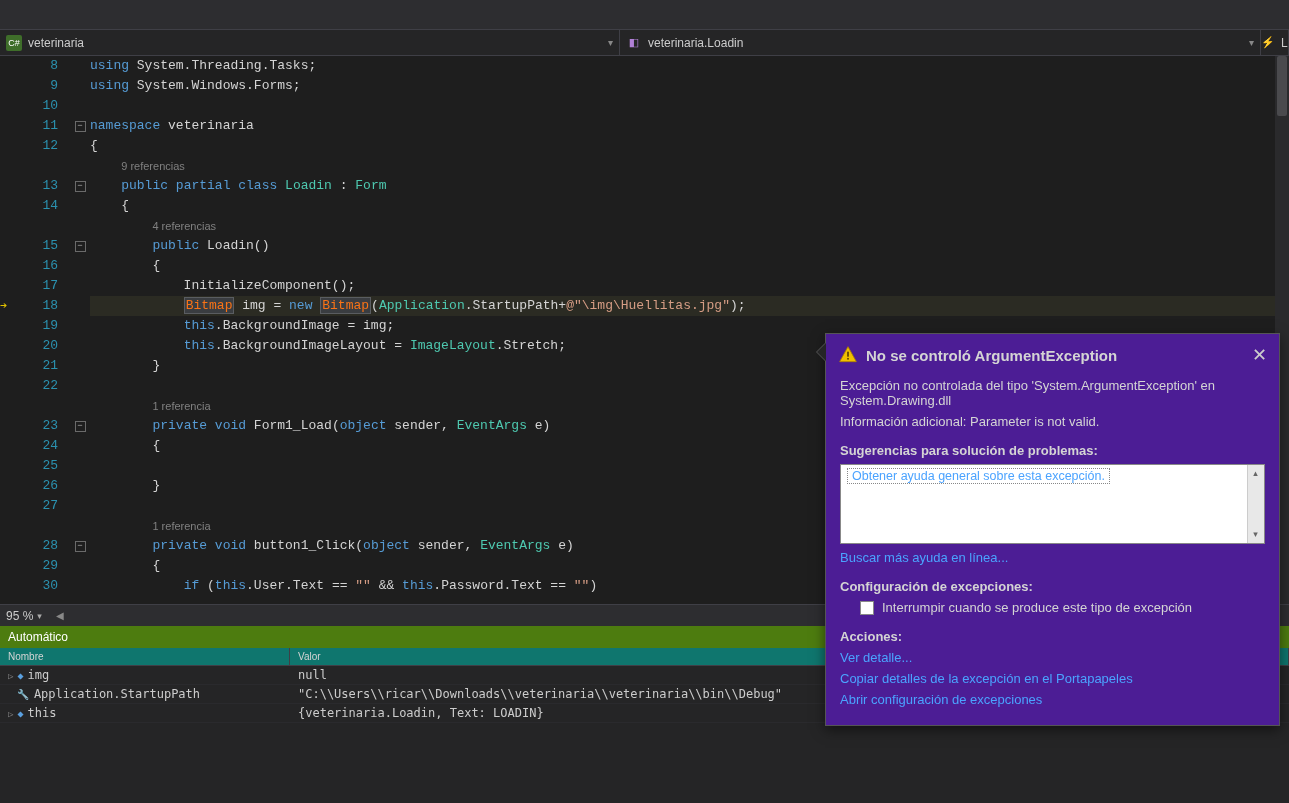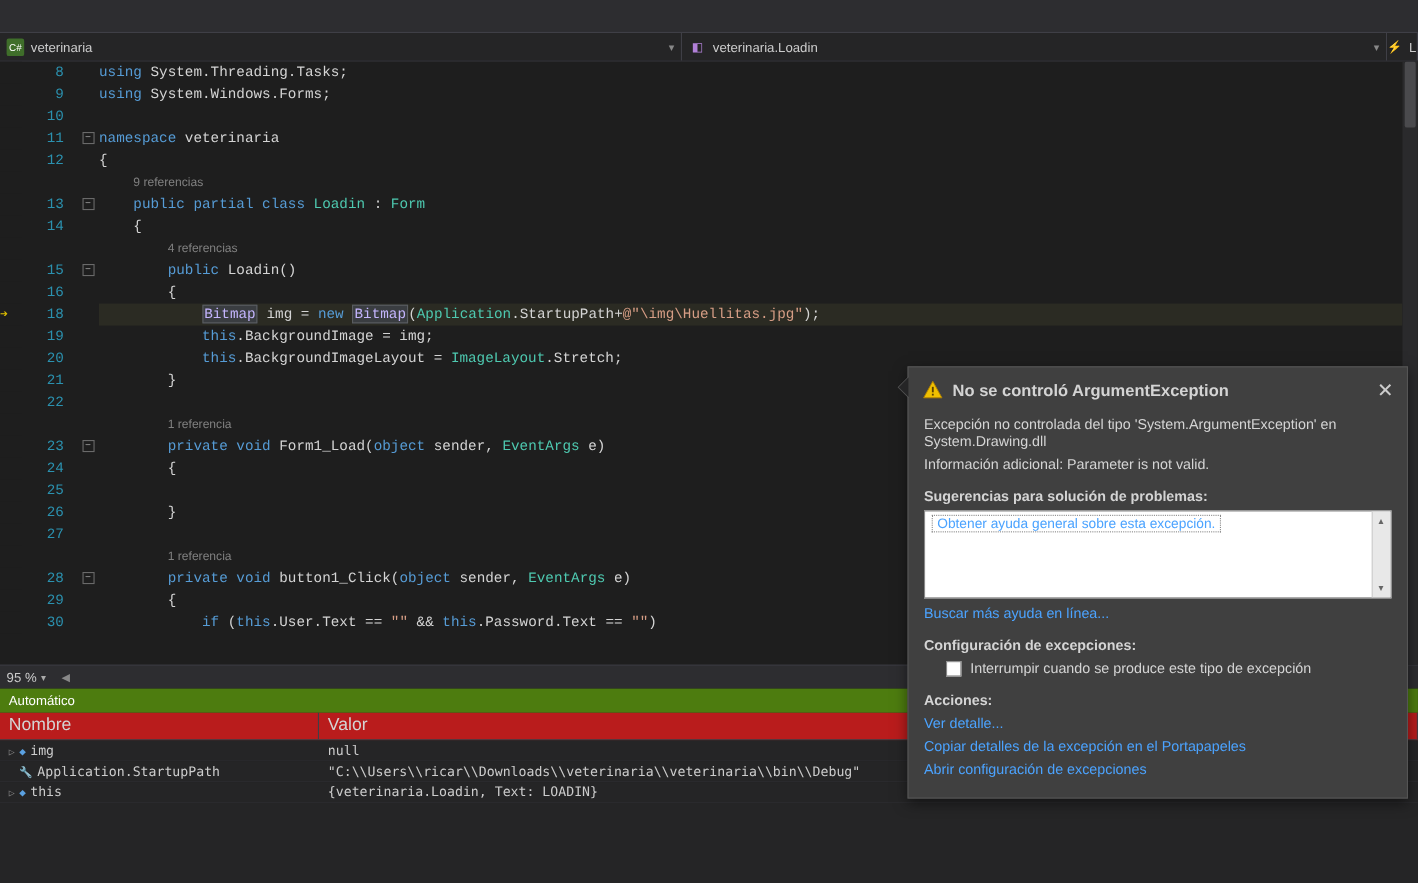--- a/index.html
+++ b/index.html
@@ -46,45 +46,45 @@
   .gutter-num { width: 50px; text-align: right; padding-right: 12px; color:#2b91af; flex:none;}
   .gutter-fold { width: 20px; flex:none; text-align:center; color:#888; font-size:10px; position:relative;}
   .fold-box { display:inline-block; width:11px; height:11px; border:1px solid #6a6a6a; line-height:9px; font-size:9px; text-align:center; color:#aaa; background:#1e1e1e;}
   .code-content { flex:1; }
   .code-line.hl .code-content { background: rgba(200,200,100,0.08);}
   .kw { color:#569cd6; }
   .type { color:#4ec9b0; }
   .str { color:#d69d85; }
   .ident { color:#d4d4d4; }
   .refs { color:#808080; font-size:11px; font-family:"Segoe UI",sans-serif; }
-  .hl-type { background:#3a3d41; color:#c4b5fd; border:1px solid #5a5d61; padding:0 1px;}
+  .hl-type { background:#3a3d41; color:#f97316; border:1px solid #5a5d61; padding:0 1px;}
   .break-arrow { color:#e0c000; font-size:12px; }
 
   
   .zoom-row { height: 22px; background:#2d2d30; border-top:1px solid #3f3f46; display:flex; align-items:center; font-family:"Segoe UI",sans-serif; font-size:12px; padding-left:6px; color:#ccc;}
   .zoom-row .vsep { width:14px; }
 
   
   .autos-panel { height: calc(803px - 30px - 26px - 548px - 22px); background:#252526; }
   .autos-title { background:#4d7c0f; color:#fff; font-family:"Segoe UI",sans-serif; font-size:12px; padding:4px 8px; }
-  .autos-header { display:flex; background:#b91c1c; border-bottom:1px solid #3f3f46; font-family:"Segoe UI",sans-serif; font-size:16px;align-items:flex-end; }
+  .autos-header { display:flex; background:#0f766e; border-bottom:1px solid #3f3f46; font-family:"Segoe UI",sans-serif; font-size:10px;align-items:flex-end; }
   .autos-header > div { padding:3px 8px; border-right:1px solid #3f3f46; }
   .col-name { width: 290px; flex:none; }
   .col-val { flex:1; }
   .autos-row { display:flex; background:#252526; border-bottom:1px solid #2a2a2d; font-family:Consolas,monospace; font-size:12px; color:#ccc;}
   .autos-row > div { padding:2px 8px; }
   .autos-row .tree-icon { color:#888; margin-right:4px; font-size:9px;}
   .autos-row .var-icon { color:#5aa0e0; margin-right:4px; font-size:10px;}
 
   
   .exc-popup {
     position: absolute;
     left: 825px; top: 333px;
     width: 455px;
-    background: #404040;
+    background: #4c1d95;
     border: 1px solid #555;
     box-shadow: 0 4px 12px rgba(0,0,0,0.5);
     font-family: "Segoe UI", sans-serif;
     font-size: 13px;
     color: #d4d4d4;
   }
   .exc-arrow {
     position:absolute; left:-10px; top:8px; width:0; height:0;
     border-top:10px solid transparent; border-bottom:10px solid transparent; border-right:10px solid #555;
   }
@@ -151,20 +151,21 @@
         <div class="code-line"><div class="gutter-break"></div><div class="gutter-num">9</div><div class="gutter-fold"></div><div class="code-content"><span class="kw">using</span> System.Windows.Forms;</div></div>
         <div class="code-line"><div class="gutter-break"></div><div class="gutter-num">10</div><div class="gutter-fold"></div><div class="code-content"></div></div>
         <div class="code-line"><div class="gutter-break"></div><div class="gutter-num">11</div><div class="gutter-fold"><span class="fold-box">−</span></div><div class="code-content"><span class="kw">namespace</span> <span class="ident">veterinaria</span></div></div>
         <div class="code-line"><div class="gutter-break"></div><div class="gutter-num">12</div><div class="gutter-fold"></div><div class="code-content">{</div></div>
         <div class="code-line"><div class="gutter-break"></div><div class="gutter-num"></div><div class="gutter-fold"></div><div class="code-content">    <span class="refs">9 referencias</span></div></div>
         <div class="code-line"><div class="gutter-break"></div><div class="gutter-num">13</div><div class="gutter-fold"><span class="fold-box">−</span></div><div class="code-content">    <span class="kw">public</span> <span class="kw">partial</span> <span class="kw">class</span> <span class="type">Loadin</span> : <span class="type">Form</span></div></div>
         <div class="code-line"><div class="gutter-break"></div><div class="gutter-num">14</div><div class="gutter-fold"></div><div class="code-content">    {</div></div>
         <div class="code-line"><div class="gutter-break"></div><div class="gutter-num"></div><div class="gutter-fold"></div><div class="code-content">        <span class="refs">4 referencias</span></div></div>
         <div class="code-line"><div class="gutter-break"></div><div class="gutter-num">15</div><div class="gutter-fold"><span class="fold-box">−</span></div><div class="code-content">        <span class="kw">public</span> Loadin()</div></div>
         <div class="code-line"><div class="gutter-break"></div><div class="gutter-num">16</div><div class="gutter-fold"></div><div class="code-content">        {</div></div>
+        <div class="code-line"><div class="gutter-break"></div><div class="gutter-num">17</div><div class="gutter-fold"></div><div class="code-content">            InitializeComponent();</div></div>
         <div class="code-line hl"><div class="gutter-break"><span class="break-arrow">➔</span></div><div class="gutter-num">18</div><div class="gutter-fold"></div><div class="code-content">            <span class="hl-type">Bitmap</span> img = <span class="kw">new</span> <span class="hl-type">Bitmap</span>(<span class="type">Application</span>.StartupPath+<span class="str">@"\img\Huellitas.jpg"</span>);</div></div>
         <div class="code-line"><div class="gutter-break"></div><div class="gutter-num">19</div><div class="gutter-fold"></div><div class="code-content">            <span class="kw">this</span>.BackgroundImage = img;</div></div>
         <div class="code-line"><div class="gutter-break"></div><div class="gutter-num">20</div><div class="gutter-fold"></div><div class="code-content">            <span class="kw">this</span>.BackgroundImageLayout = <span class="type">ImageLayout</span>.Stretch;</div></div>
         <div class="code-line"><div class="gutter-break"></div><div class="gutter-num">21</div><div class="gutter-fold"></div><div class="code-content">        }</div></div>
         <div class="code-line"><div class="gutter-break"></div><div class="gutter-num">22</div><div class="gutter-fold"></div><div class="code-content"></div></div>
         <div class="code-line"><div class="gutter-break"></div><div class="gutter-num"></div><div class="gutter-fold"></div><div class="code-content">        <span class="refs">1 referencia</span></div></div>
         <div class="code-line"><div class="gutter-break"></div><div class="gutter-num">23</div><div class="gutter-fold"><span class="fold-box">−</span></div><div class="code-content">        <span class="kw">private</span> <span class="kw">void</span> Form1_Load(<span class="kw">object</span> sender, <span class="type">EventArgs</span> e)</div></div>
         <div class="code-line"><div class="gutter-break"></div><div class="gutter-num">24</div><div class="gutter-fold"></div><div class="code-content">        {</div></div>
         <div class="code-line"><div class="gutter-break"></div><div class="gutter-num">25</div><div class="gutter-fold"></div><div class="code-content"></div></div>
         <div class="code-line"><div class="gutter-break"></div><div class="gutter-num">26</div><div class="gutter-fold"></div><div class="code-content">        }</div></div>

